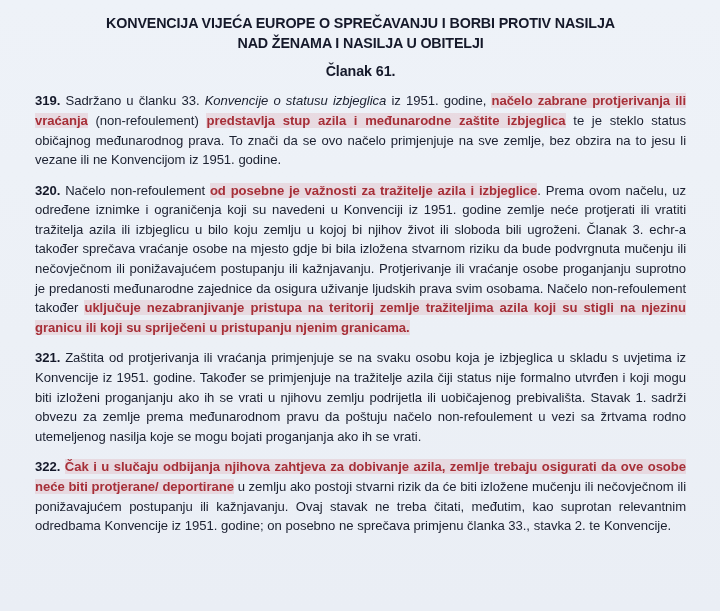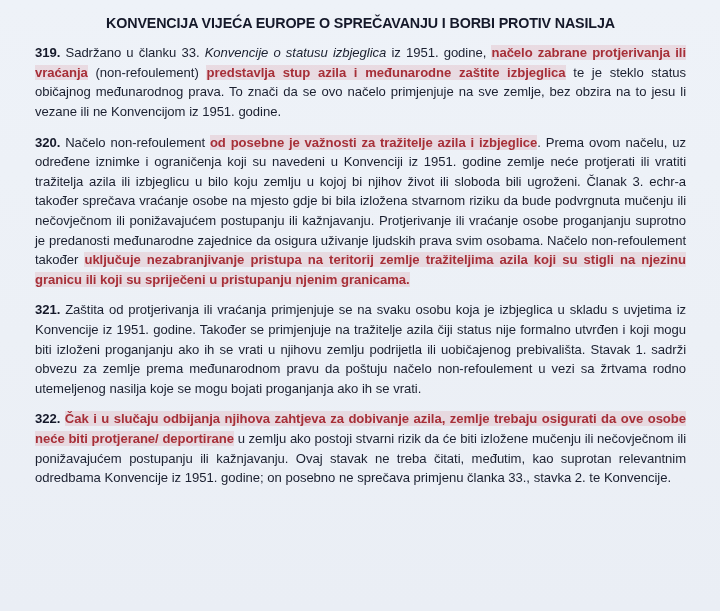--- a/index.html
+++ b/index.html
@@ -88,21 +88,23 @@
   }
 </style>
 </head>
 <body>
 
 <div class="page">
 
   <div class="title-block">
     <div class="doc-title">
       <span class="t-line">KONVENCIJA VIJEĆA EUROPE O SPREČAVANJU I BORBI PROTIV NASILJA</span>
+      <span class="t-line">NAD ŽENAMA I NASILJA U OBITELJI</span>
     </div>
+    <div class="article-no">Članak 61.</div>
   </div>
 
   <div class="body-text">
       <p class="para"><span class="num">319.</span><span> Sadržano u članku 33. </span><span class="it">Konvencije o statusu izbjeglica</span><span> iz 1951. godine, </span><span class="hl">načelo zabrane protjerivanja ili vraćanja</span><span> (non-refoulement) </span><span class="hl">predstavlja stup azila i međunarodne zaštite izbjeglica</span><span> te je steklo status običajnog međunarodnog prava. To znači da se ovo načelo primjenjuje na sve zemlje, bez obzira na to jesu li vezane ili ne Konvencijom iz 1951. godine.</span></p>
       <p class="para"><span class="num">320.</span><span> Načelo non-refoulement </span><span class="hl">od posebne je važnosti za tražitelje azila i izbjeglice</span><span>. Prema ovom načelu, uz određene iznimke i ograničenja koji su navedeni u Konvenciji iz 1951. godine zemlje neće protjerati ili vratiti tražitelja azila ili izbjeglicu u bilo koju zemlju u kojoj bi njihov život ili sloboda bili ugroženi. Članak 3. echr-a također sprečava vraćanje osobe na mjesto gdje bi bila izložena stvarnom riziku da bude podvrgnuta mučenju ili nečovječnom ili ponižavajućem postupanju ili kažnjavanju. Protjerivanje ili vraćanje osobe proganjanju suprotno je predanosti međunarodne zajednice da osigura uživanje ljudskih prava svim osobama. Načelo non-refoulement također </span><span class="hl">uključuje nezabranjivanje pristupa na teritorij zemlje tražiteljima azila koji su stigli na njezinu granicu ili koji su spriječeni u pristupanju njenim granicama.</span></p>
       <p class="para"><span class="num">321.</span><span> Zaštita od protjerivanja ili vraćanja primjenjuje se na svaku osobu koja je izbjeglica u skladu s uvjetima iz Konvencije iz 1951. godine. Također se primjenjuje na tražitelje azila čiji status nije formalno utvrđen i koji mogu biti izloženi proganjanju ako ih se vrati u njihovu zemlju podrijetla ili uobičajenog prebivališta. Stavak 1. sadrži obvezu za zemlje prema međunarodnom pravu da poštuju načelo non-refoulement u vezi sa žrtvama rodno utemeljenog nasilja koje se mogu bojati proganjanja ako ih se vrati.</span></p>
       <p class="para"><span class="num">322.</span><span> </span><span class="hl">Čak i u slučaju odbijanja njihova zahtjeva za dobivanje azila, zemlje trebaju osigurati da ove osobe neće biti protjerane/ deportirane</span><span> u zemlju ako postoji stvarni rizik da će biti izložene mučenju ili nečovječnom ili ponižavajućem postupanju ili kažnjavanju. Ovaj stavak ne treba čitati, međutim, kao suprotan relevantnim odredbama Konvencije iz 1951. godine; on posebno ne sprečava primjenu članka 33., stavka 2. te Konvencije.</span></p>
     </div>
 
 </div>

